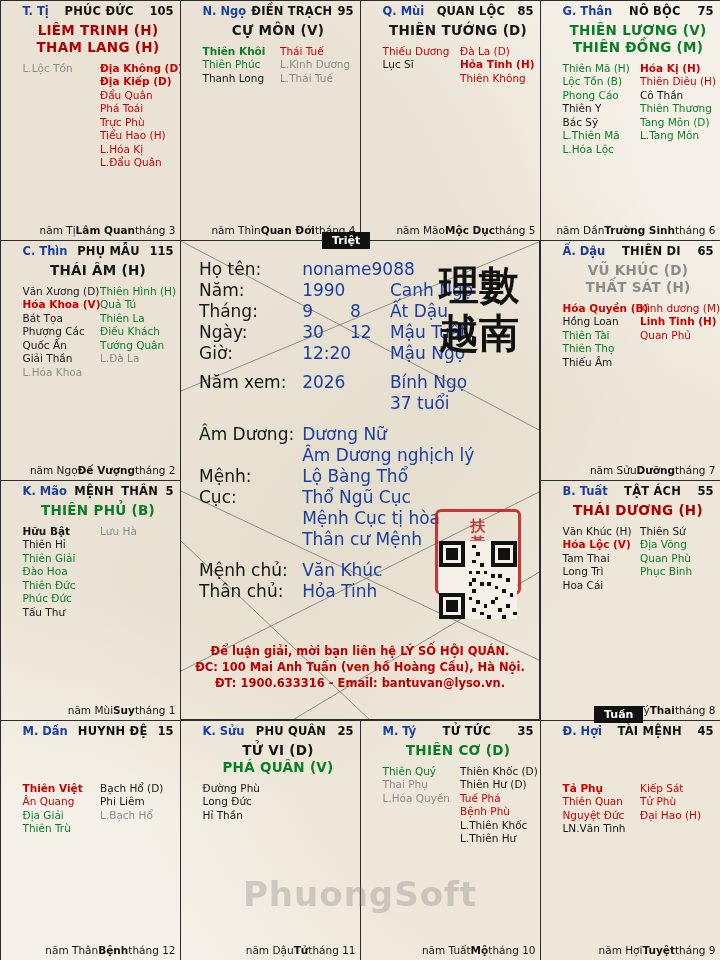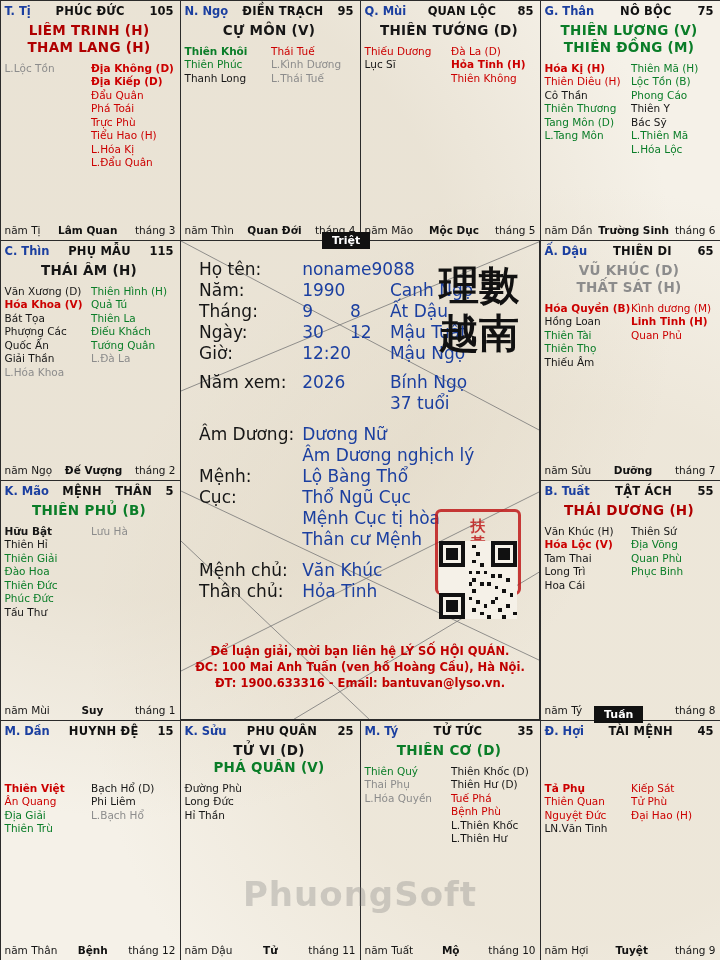--- a/index.html
+++ b/index.html
@@ -28,21 +28,21 @@
     position: absolute; left: 0; top: 0;
     width: 720px; height: 960px;
     display: grid;
     grid-template-columns: 180px 180px 180px 180px;
     grid-template-rows: 240px 240px 240px 240px;
   }
   .cell {
     position: relative;
     border: 1px solid #2b2b2b;
     margin: -0.5px;
-    padding: 4px 6px 0 4px;
+    padding: 4px 6px 0 22px;
     font-size: 11px;
     line-height: 13px;
     overflow: hidden;
   }
   .cell-head {
     display: flex;
     justify-content: space-between;
     align-items: baseline;
     font-size: 11.5px;
     font-weight: bold;
@@ -71,21 +71,21 @@
   .star { white-space: nowrap; font-size: 10.5px; line-height: 13.5px; }
   .c-red { color: #cc0000; }
   .c-green { color: #0a7d28; }
   .c-black { color: #161616; }
   .c-grey { color: #8c8c8c; }
   .c-bold { font-weight: bold; }
   .footer {
     position: absolute;
     left: 4px; right: 4px; bottom: 3px;
     display: flex;
-    justify-content: space-between;
+    justify-content: flex-end;
     align-items: baseline;
     font-size: 10.5px;
   }
   .footer .f-left { color: #161616; }
   .footer .f-mid { font-weight: bold; color: #111; }
   .footer .f-right { color: #161616; }
 
   
   .center {
     position: absolute;
@@ -276,35 +276,35 @@
         <span class="chi">G. Thân</span>
         <span class="cung">NÔ BỘC</span>
         <span class="num">75</span>
       </div>
       <div class="majors">
         <div class="major green">THIÊN LƯƠNG (V)</div>
         <div class="major green">THIÊN ĐỒNG (M)</div>
       </div>
       <div class="cols">
         <div class="col">
-          <div class="star c-red c-bold">Hóa Kị (H)</div>
-          <div class="star c-red">Thiên Diêu (H)</div>
-          <div class="star c-black">Cô Thần</div>
-          <div class="star c-green">Thiên Thương</div>
-          <div class="star c-green">Tang Môn (D)</div>
-          <div class="star c-green">L.Tang Môn</div>
-        </div>
-        <div class="col">
           <div class="star c-green">Thiên Mã (H)</div>
           <div class="star c-green">Lộc Tồn (B)</div>
           <div class="star c-green">Phong Cáo</div>
           <div class="star c-black">Thiên Y</div>
           <div class="star c-black">Bác Sỹ</div>
           <div class="star c-green">L.Thiên Mã</div>
           <div class="star c-green">L.Hóa Lộc</div>
+        </div>
+        <div class="col">
+          <div class="star c-red c-bold">Hóa Kị (H)</div>
+          <div class="star c-red">Thiên Diêu (H)</div>
+          <div class="star c-black">Cô Thần</div>
+          <div class="star c-green">Thiên Thương</div>
+          <div class="star c-green">Tang Môn (D)</div>
+          <div class="star c-green">L.Tang Môn</div>
         </div>
       </div>
       <div class="footer">
         <span class="f-left">năm Dần</span>
         <span class="f-mid">Trường Sinh</span>
         <span class="f-right">tháng 6</span>
       </div>
     </div>
 
     <div class="cell">

